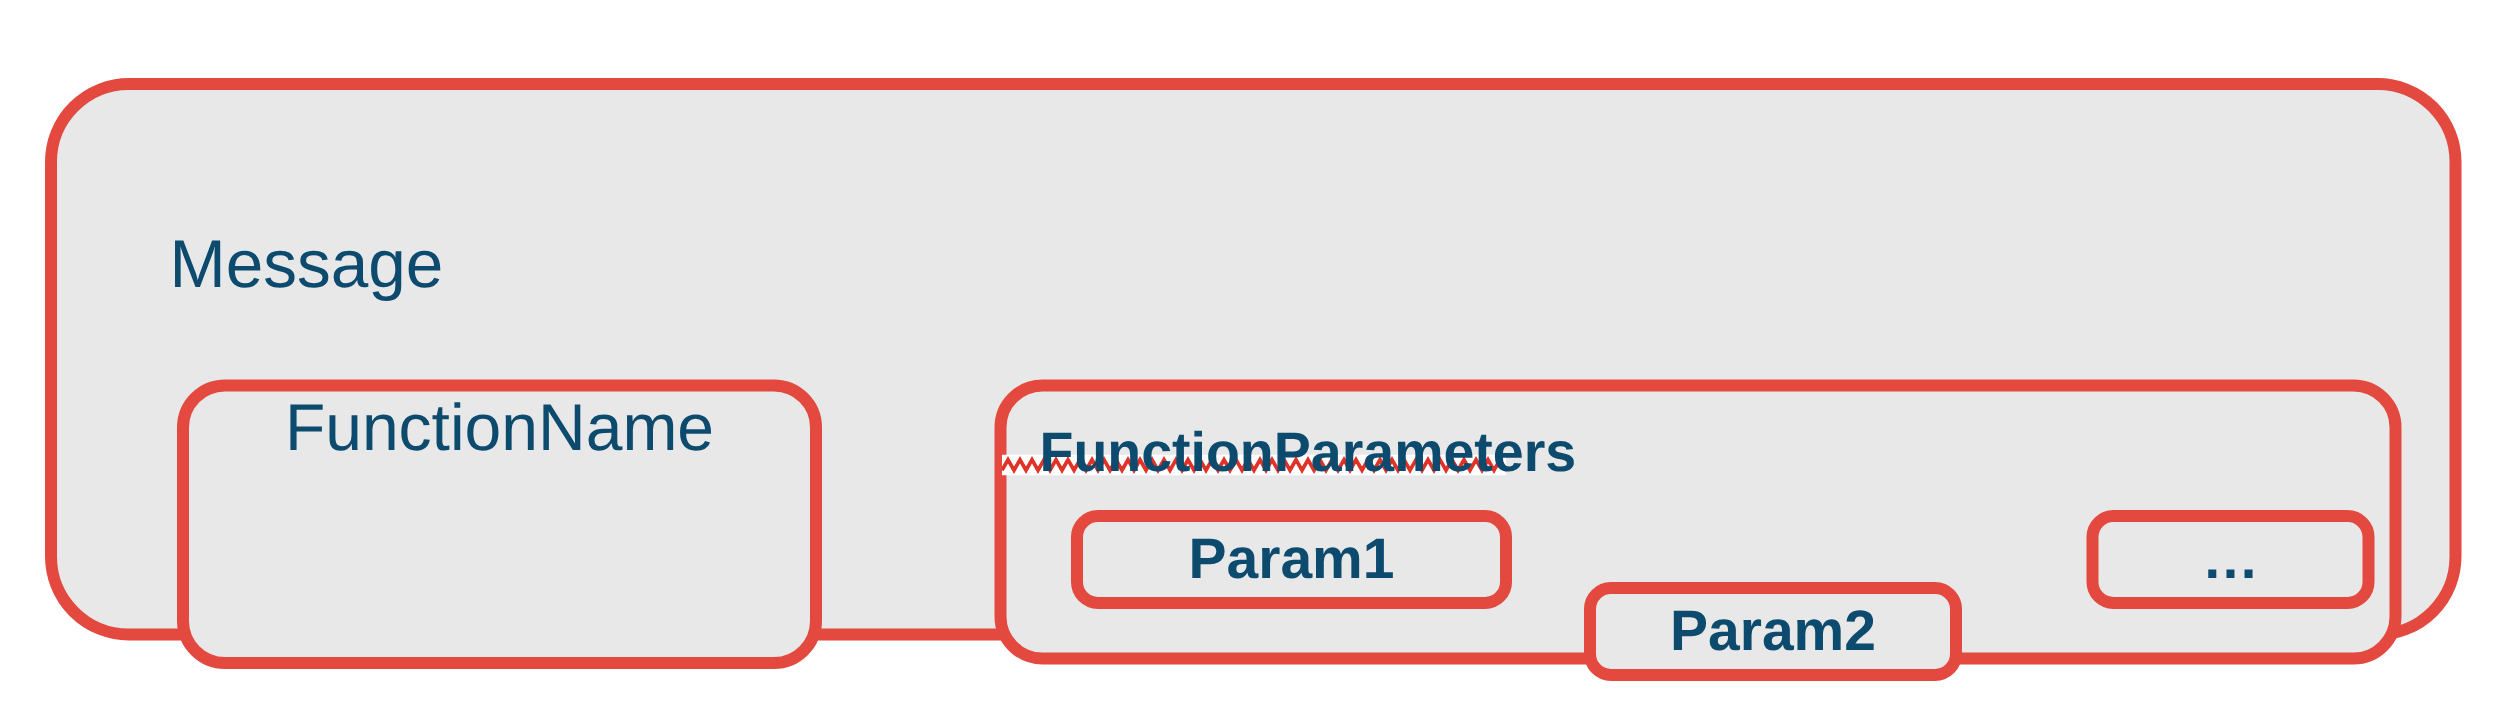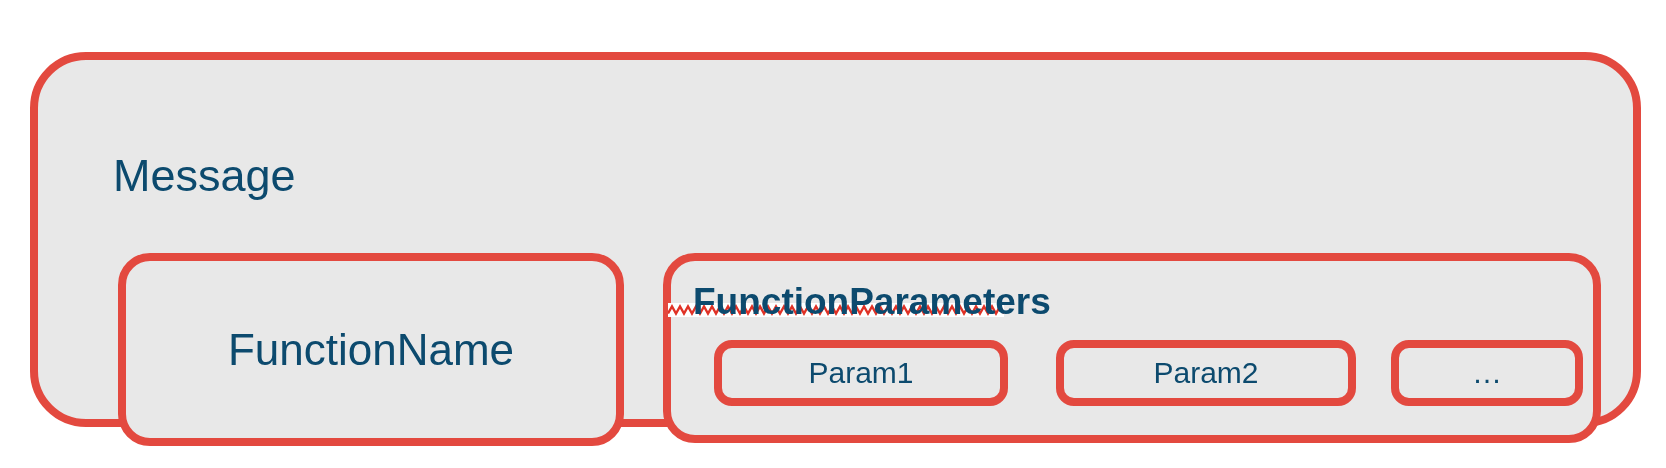--- a/index.html
+++ b/index.html
@@ -30,24 +30,24 @@
   .message-label {
     position: absolute;
     left: 75px; top: 93px;
     font-size: 45px;
     line-height: 1;
     white-space: nowrap;
   }
 
   .function-name-box {
     left: 80px; top: 193px;
-    width: 506px; height: 193px;
+    width: 430px; height: 193px;
     border-radius: 32px;
     display: flex;
-    align-items: center;
+    align-items: flex-start;
     justify-content: center;
   }
 
   .function-name-label {
     font-size: 44px;
     white-space: nowrap;
   }
 
   .function-parameters-box {
     left: 625px; top: 193px;
@@ -77,26 +77,27 @@
     height: 66px;
     background: #e8e8e8;
     border: 8px solid #e3493f;
     border-radius: 18px;
     display: flex;
     align-items: center;
     justify-content: center;
   }
 
   .param-box .param-label {
-    font-size: 30px;
+    font-size: 38px;
     white-space: nowrap;
+    font-weight: bold;
   }
 
   .param-1 { left: 43px;  width: 294px; }
-  .param-2 { left: 385px; width: 300px; }
+  .param-2 { left: 385px; width: 252px; margin-top: 48px; }
   .param-ellipsis { left: 720px; width: 192px; }
 </style>
 </head>
 <body>
 
 <div class="canvas">
 
   <div class="red-box message-box">
 
     <div class="message-label">Message</div>

